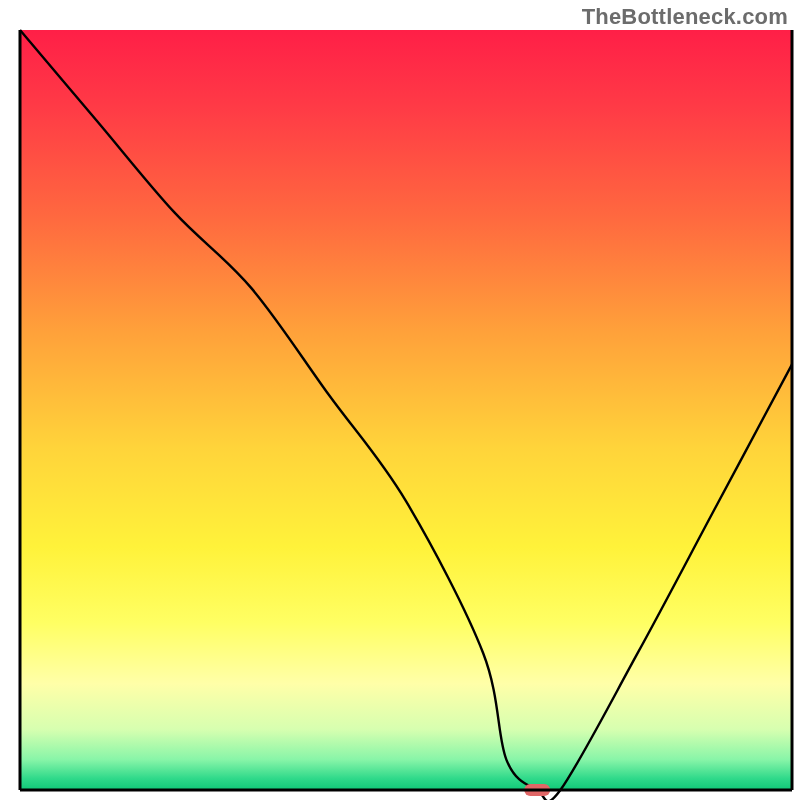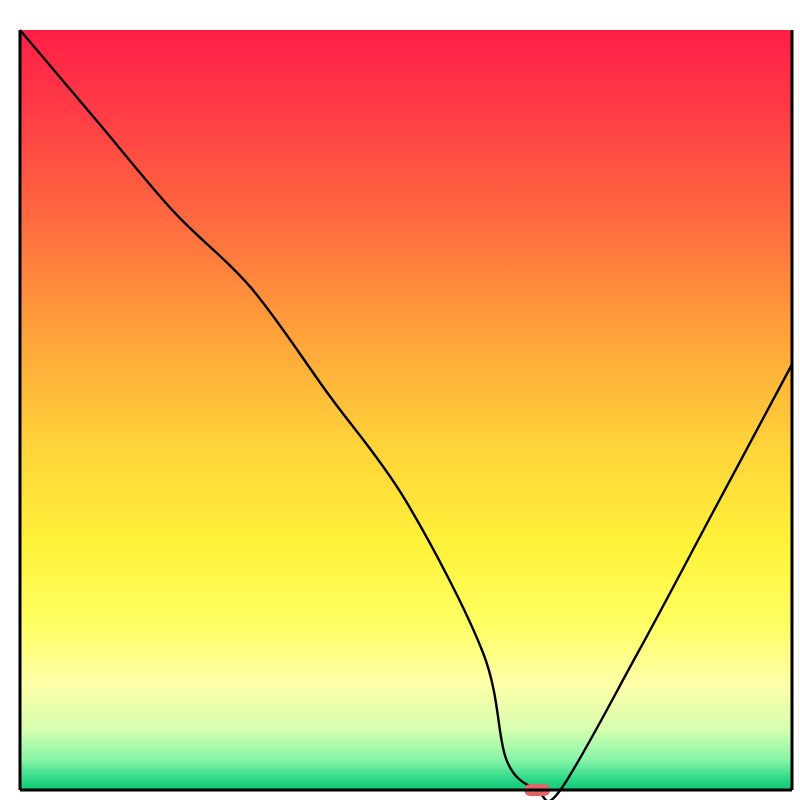--- a/index.html
+++ b/index.html
@@ -27,20 +27,21 @@
   svg {
     position: absolute;
     top: 0;
     left: 0;
   }
 </style>
 </head>
 <body>
 
 <div class="container">
+  <div class="watermark">TheBottleneck.com</div>
 
   <svg id="chart-svg" width="800" height="800">
     <defs>
       <linearGradient id="bg-grad" x1="0" y1="0" x2="0" y2="1">
           <stop offset="0.00%" stop-color="#ff1f47"></stop>
           <stop offset="10.00%" stop-color="#ff3a46"></stop>
           <stop offset="25.00%" stop-color="#ff6a3f"></stop>
           <stop offset="40.00%" stop-color="#ffa23a"></stop>
           <stop offset="55.00%" stop-color="#ffd43a"></stop>
           <stop offset="68.00%" stop-color="#fff23a"></stop>

